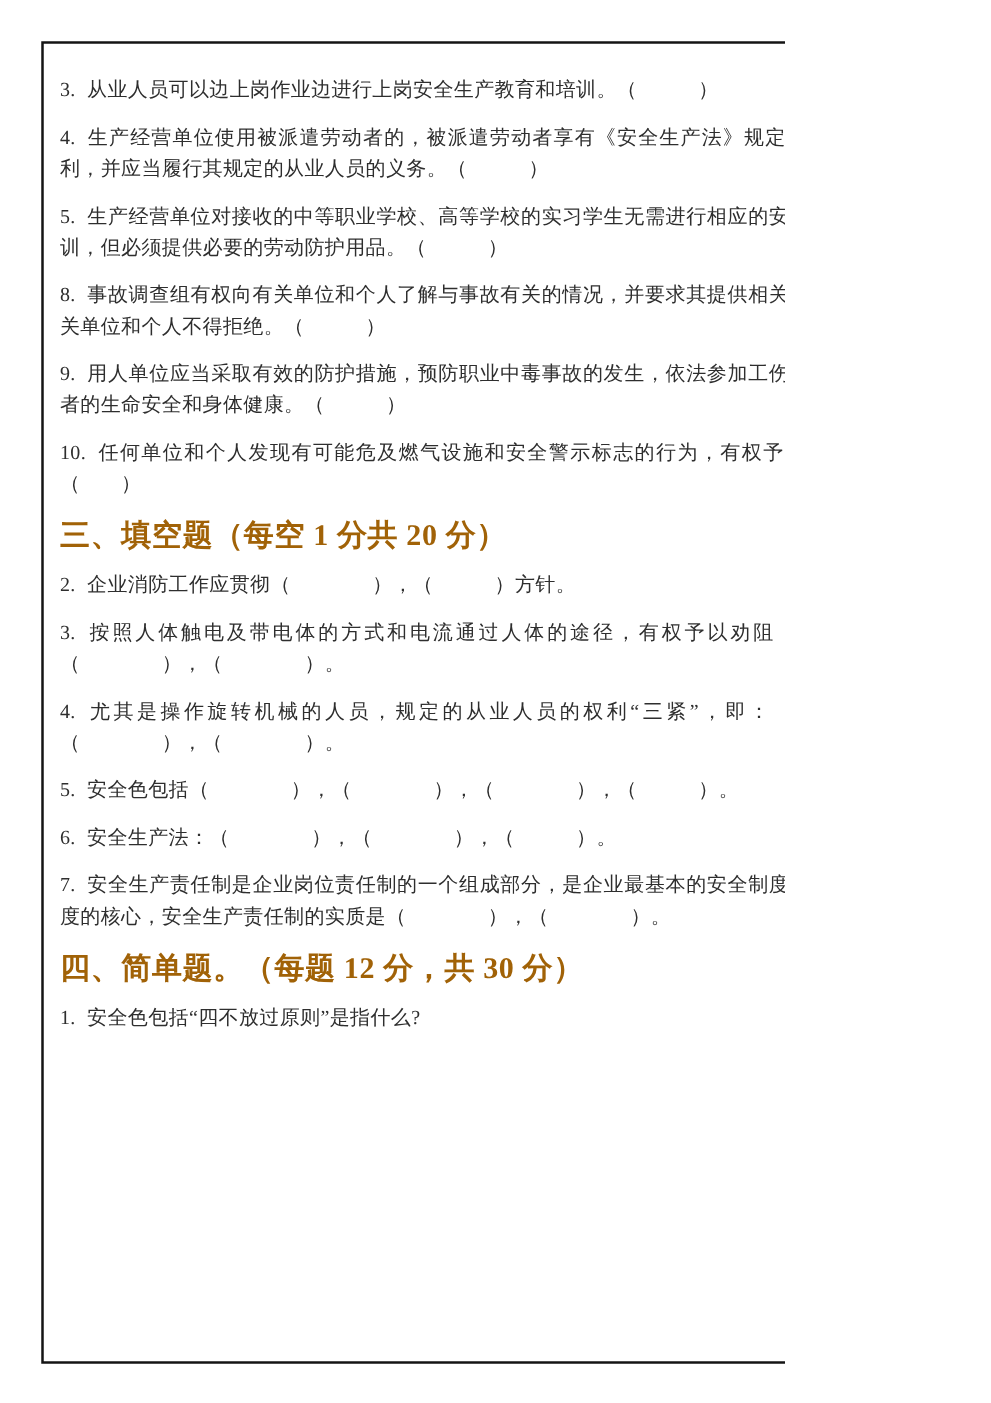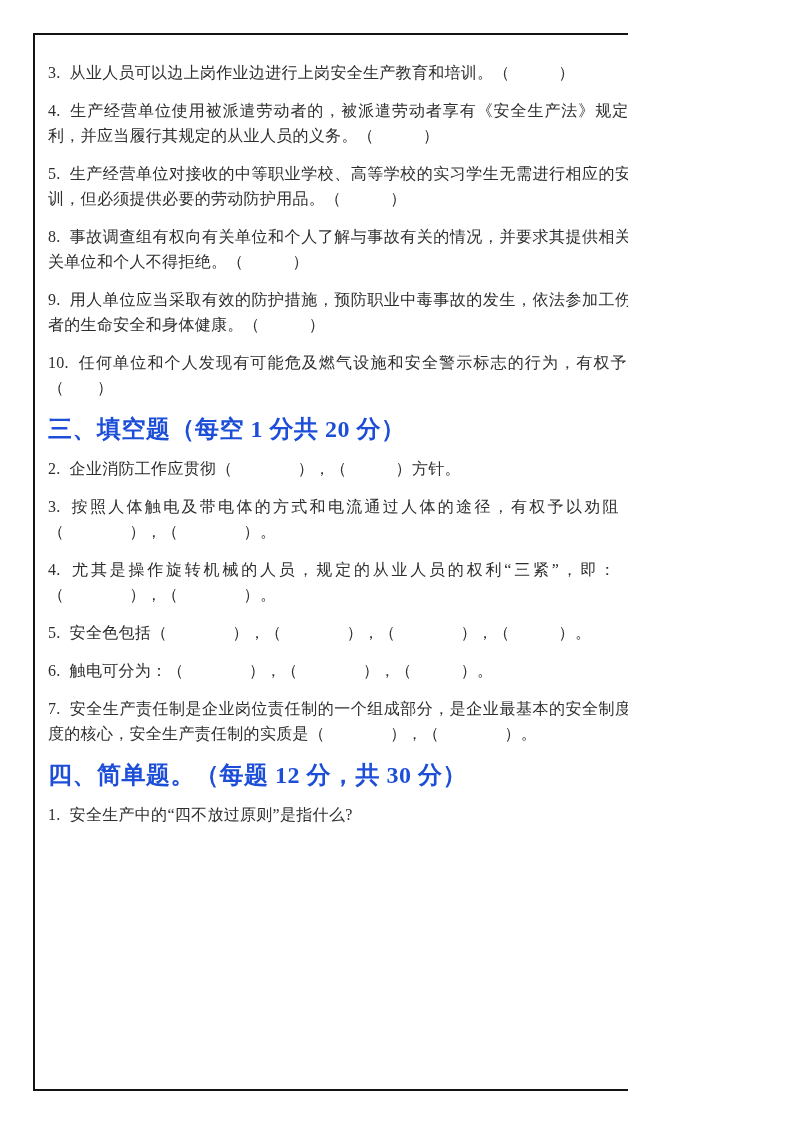--- a/index.html
+++ b/index.html
@@ -35,21 +35,21 @@
     letter-spacing: 0.3px;
   }
   .qnum {
     padding-right: 9px;
   }
   .section-heading {
     margin: 2px 0 10px 0;
     font-size: 24px;
     line-height: 33px;
     font-weight: bold;
-    color: #1d4ed8;
+    color: #a16207;
     letter-spacing: 0.5px;
   }
 </style>
 </head>
 <body>
 
 <div class="sheet">
   <div class="frame">
 
     <div>
@@ -61,24 +61,24 @@
       <p class="q"><span class="qnum">10.</span><span class="qtext">任何单位和个人发现有可能危及燃气设施和安全警示标志的行为，有权予以劝阻、制止。（　　）</span></p>
     </div>
 
     <h2 class="section-heading">三、填空题（每空 1 分共 20 分）</h2>
 
     <div>
       <p class="q"><span class="qnum">2.</span><span class="qtext">企业消防工作应贯彻（　　　　），（　　　）方针。</span></p>
       <p class="q"><span class="qnum">3.</span><span class="qtext">按照人体触电及带电体的方式和电流通过人体的途径，有权予以劝阻（　　　　），（　　　　），（　　　　）。</span></p>
       <p class="q"><span class="qnum">4.</span><span class="qtext">尤其是操作旋转机械的人员，规定的从业人员的权利“三紧”，即：（　　　　），（　　　　），（　　　　）。</span></p>
       <p class="q"><span class="qnum">5.</span><span class="qtext">安全色包括（　　　　），（　　　　），（　　　　），（　　　）。</span></p>
-      <p class="q"><span class="qnum">6.</span><span class="qtext">触电可分为：（　　　　），（　　　　），（　　　）。</span></p>
+      <p class="q"><span class="qnum">6.</span><span class="qtext">安全生产法：（　　　　），（　　　　），（　　　）。</span></p>
       <p class="q"><span class="qnum">7.</span><span class="qtext">安全生产责任制是企业岗位责任制的一个组成部分，是企业最基本的安全制度，是安全规章制度的核心，安全生产责任制的实质是（　　　　），（　　　　）。</span></p>
     </div>
 
     <h2 class="section-heading">四、简单题。（每题 12 分，共 30 分）</h2>
 
     <div>
-      <p class="q"><span class="qnum">1.</span><span class="qtext">安全生产中的“四不放过原则”是指什么?</span></p>
+      <p class="q"><span class="qnum">1.</span><span class="qtext">安全色包括“四不放过原则”是指什么?</span></p>
     </div>
 
   </div>
 </div>
 
 </body></html>

